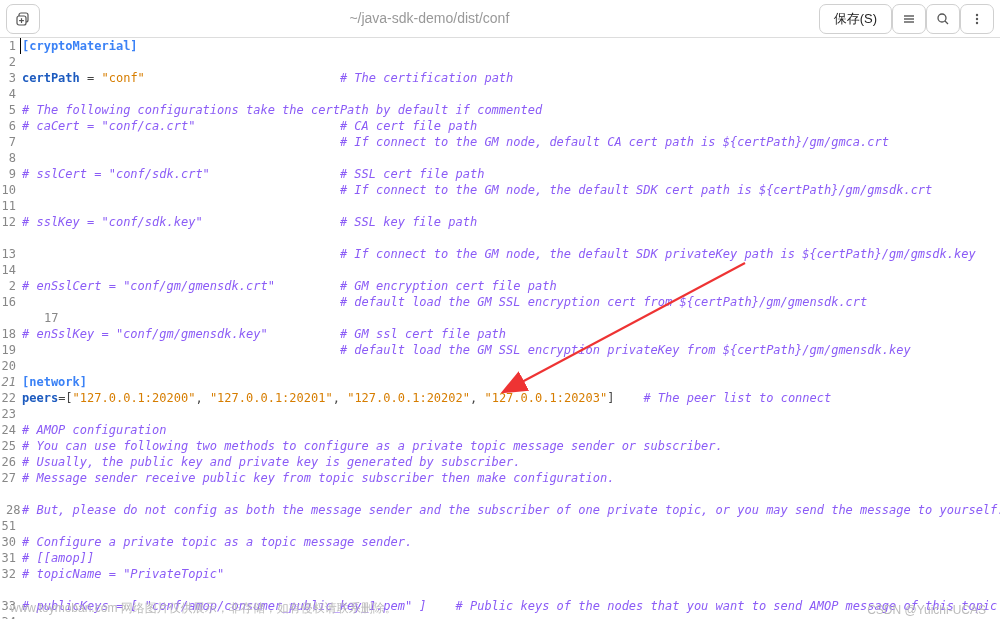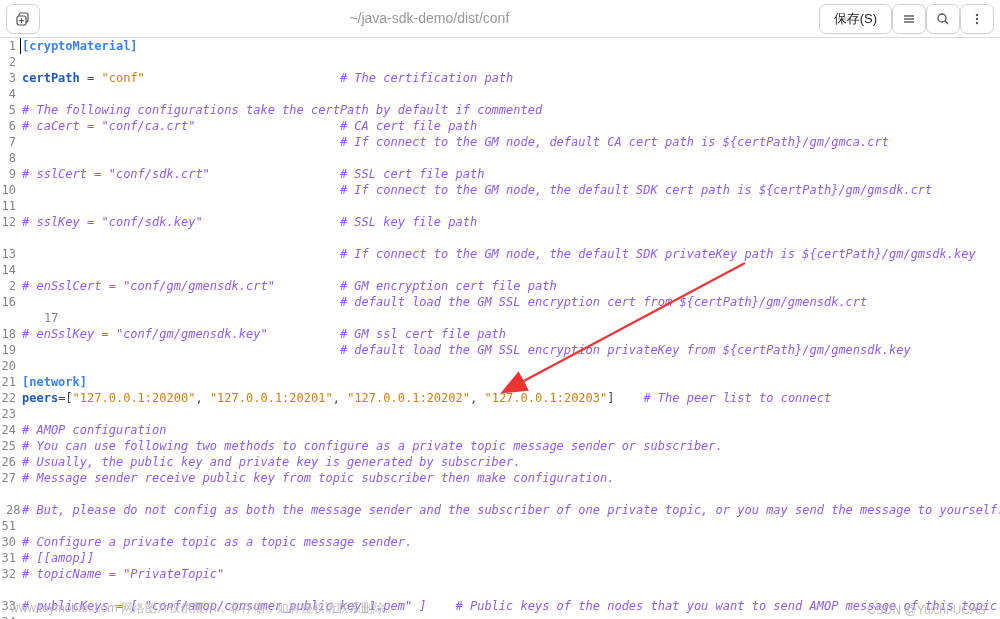--- a/index.html
+++ b/index.html
@@ -131,21 +131,21 @@
       <div style="height: 16px;">11</div>
       <div style="height: 32px;">12</div>
       <div style="height: 16px;">13</div>
       <div style="height: 16px;">14</div>
       <div style="height: 16px;">2</div>
       <div style="height: 16px;">16</div>
       <div style="height: 16px; margin-left: 44px;">17</div>
       <div style="height: 16px;">18</div>
       <div style="height: 16px;">19</div>
       <div style="height: 16px;">20</div>
-      <div style="height: 16px;">21</div>
+      <div style="height: 16px; font-style: italic;">21</div>
       <div style="height: 16px;">22</div>
       <div style="height: 16px;">23</div>
       <div style="height: 16px;">24</div>
       <div style="height: 16px;">25</div>
       <div style="height: 16px;">26</div>
       <div style="height: 32px;">27</div>
       <div style="height: 16px; margin-left: 6px;">28</div>
       <div style="height: 16px;">51</div>
       <div style="height: 16px;">30</div>
       <div style="height: 16px;">31</div>

